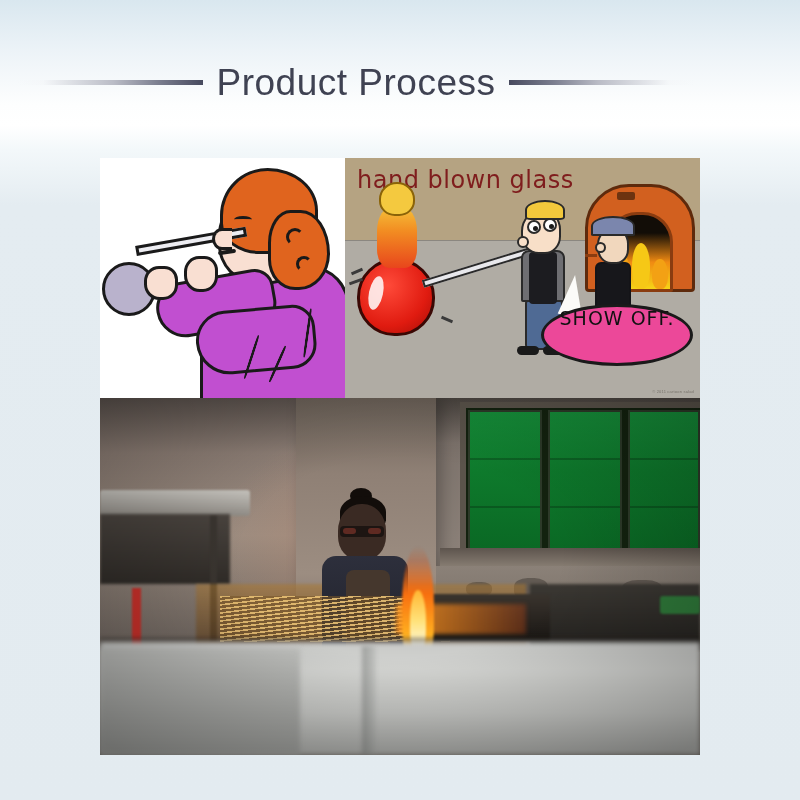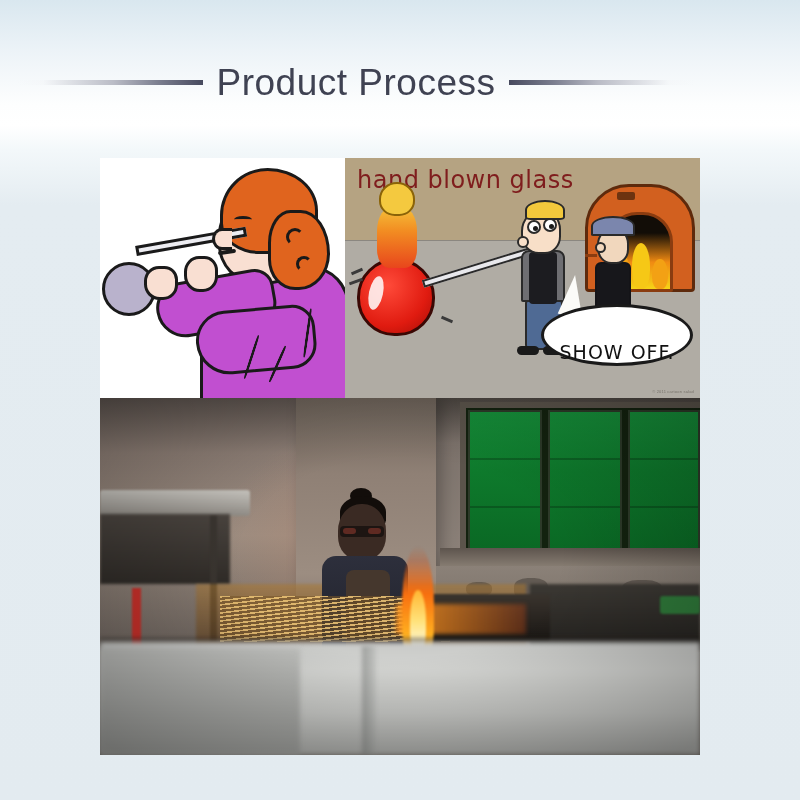--- a/index.html
+++ b/index.html
@@ -357,25 +357,25 @@
   .cm-onlooker-legs {
     position:absolute; left:252px; top:150px;
     width:32px; height:44px;
     background:#3d5884;
     border:2px solid #2a2a2a;
     border-radius:3px;
   }
   .cm-bubble {
     position:absolute; left:196px; top:146px;
     width:152px; height:62px;
-    background:#ffffff;
+    background:#ec4899;
     border:3px solid #1a1a1a;
     border-radius:50%;
     display:flex;
-    align-items:flex-end;
+    align-items:flex-start;
     justify-content:center;
   }
   .cm-bubble-text {
     font-size:19px;
     color:#111;
     font-family:"DejaVu Sans", sans-serif;
     letter-spacing:1px;
   }
   .cm-bubble-tail {
     position:absolute; left:218px; top:118px;

